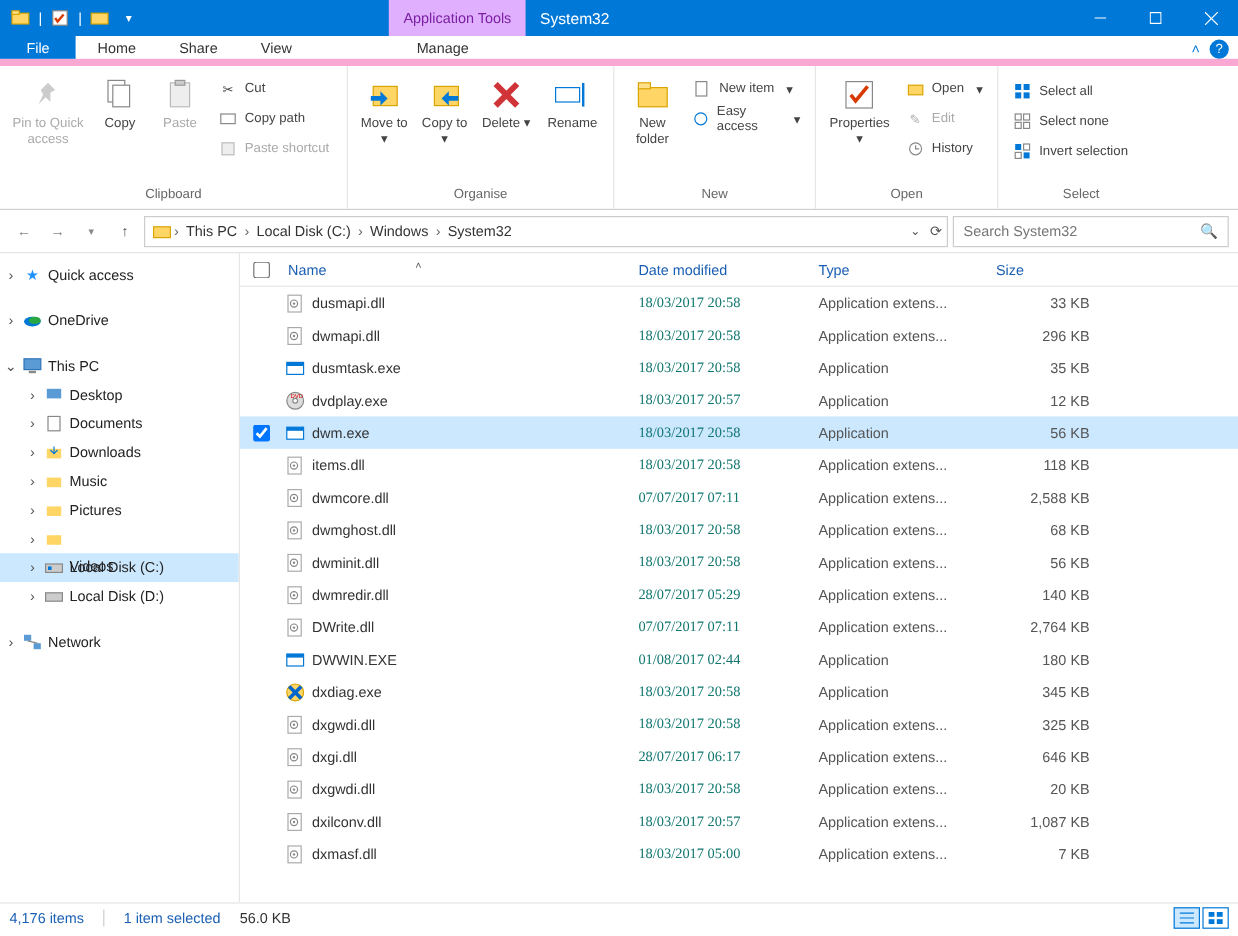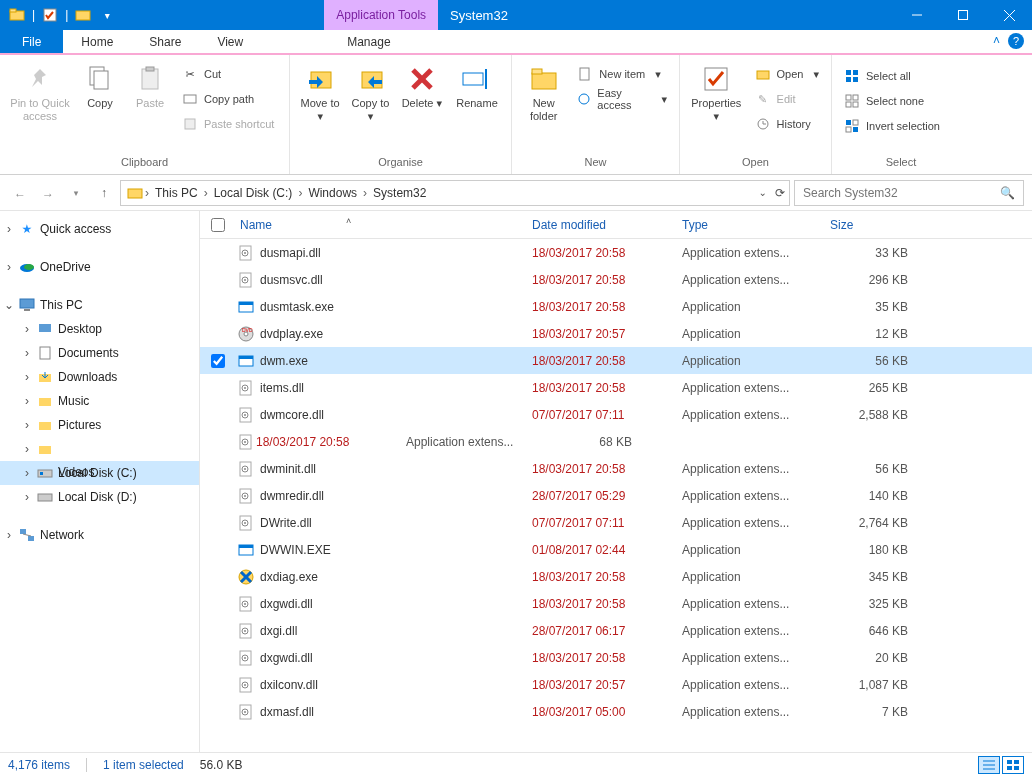--- a/index.html
+++ b/index.html
@@ -9,21 +9,21 @@
 .titlebar { height: 30px; background: #0078d7; display: flex; align-items: stretch; color: #fff; }
 .qat { display: flex; align-items: center; padding: 0 6px; gap: 2px; }
 .qat-item { width: 22px; height: 22px; display: flex; align-items: center; justify-content: center; }
 .qat-sep { color: #fff; margin: 0 2px; }
 .app-tools { background: #e0b0ff; color: #7a1fa0; padding: 4px 12px; font-size: 12px; display: flex; align-items: center; margin-left: 200px; }
 .title-text { flex: 1; display: flex; align-items: center; padding-left: 12px; font-size: 13px; color: #fff; }
 .win-controls { display: flex; }
 .win-btn { width: 46px; display: flex; align-items: center; justify-content: center; color: #fff; }
 
 
-.tabrow { height: 25px; background: #fff; display: flex; align-items: stretch; border-bottom: 2px solid #f9a8d4; position: relative; }
+.tabrow { height: 25px; background: #fff; display: flex; align-items: stretch; border-bottom: 6px solid #f9a8d4; position: relative; }
 .file-tab { background: #0078d7; color: #fff; padding: 0 22px; display: flex; align-items: center; font-size: 12px; }
 .rib-tab { padding: 0 18px; display: flex; align-items: center; color: #333; }
 .manage-tab { margin-left: 64px; padding: 0 22px; color: #333; display: flex; align-items: center; }
 .tabrow-right { position: absolute; right: 8px; top: 3px; display: flex; gap: 8px; align-items: center; }
 .help-circle { width: 16px; height: 16px; border-radius: 50%; background: #0078d7; color: #fff; font-size: 11px; display: flex; align-items: center; justify-content: center; }
 
 
 .ribbon { height: 120px; background: #fff; border-bottom: 1px solid #d0d0d0; display: flex; }
 .rib-group { border-right: 1px solid #e5e5e5; display: flex; flex-direction: column; padding: 4px 8px 2px; }
 .rib-group-body { flex: 1; display: flex; align-items: flex-start; gap: 6px; }
@@ -68,21 +68,21 @@
 .col-size { width: 100px; }
 .sort-ind { position: absolute; left: 110px; top: -2px; color: #555; font-size: 9px; }
 
 .rows { overflow-y: scroll; flex: 1; }
 .row { display: flex; height: 27px; align-items: center; font-size: 12px; color: #333; }
 .row.selected { background: #cce8ff; }
 .row .cell-check { width: 36px; display: flex; justify-content: center; }
 .row .cell-check input { width: 14px; height: 14px; }
 .row .cell-icon { width: 20px; display: flex; align-items: center; justify-content: center; }
 .row .cell-name { width: 276px; padding-left: 4px; }
-.row .cell-date { width: 150px; color: #b91c1c; }
+.row .cell-date { width: 150px; color: #0f766e; font-family: Liberation Serif, serif; }
 .row .cell-type { width: 148px; color: #555; white-space: nowrap; overflow: hidden; text-overflow: ellipsis; }
 .row .cell-size { width: 86px; color: #555; text-align: right; padding-right: 8px; }
 
 
 .status { height: 24px; border-top: 1px solid #e5e5e5; display: flex; align-items: center; font-size: 12px; color: #1a5fb4; padding: 0 8px; gap: 16px; }
 .status .sep { width: 1px; height: 14px; background: #ccc; }
 .status-right { margin-left: auto; display: flex; gap: 2px; }
 .view-toggle { width: 22px; height: 18px; border: 1px solid #0078d7; display: flex; align-items: center; justify-content: center; }
 .view-toggle.active { background: #cce8ff; }
 
@@ -538,21 +538,21 @@
         </div>
         <div class="row">
           <div class="cell-check"></div>
           <div class="cell-icon">
             <svg width="16" height="16">
               <rect x="2" y="1" width="11" height="14" fill="#fff" stroke="#aaa"></rect>
               <circle cx="7" cy="8" r="3" fill="none" stroke="#888"></circle>
               <circle cx="7" cy="8" r="1" fill="#888"></circle>
             </svg>
           </div>
-          <div class="cell-name">dusmsvc.dll</div>
+          <div class="cell-name">dwmapi.dll</div>
           <div class="cell-date">18/03/2017 20:58</div>
           <div class="cell-type">Application extens...</div>
           <div class="cell-size">296 KB</div>
         </div>
         <div class="row">
           <div class="cell-check"></div>
           <div class="cell-icon">
             <svg width="16" height="16">
               <rect x="1" y="3" width="14" height="10" fill="#fff" stroke="#0078d7"></rect>
               <rect x="1" y="3" width="14" height="3" fill="#0078d7"></rect>
@@ -597,21 +597,21 @@
           <div class="cell-icon">
             <svg width="16" height="16">
               <rect x="2" y="1" width="11" height="14" fill="#fff" stroke="#aaa"></rect>
               <circle cx="7" cy="8" r="3" fill="none" stroke="#888"></circle>
               <circle cx="7" cy="8" r="1" fill="#888"></circle>
             </svg>
           </div>
           <div class="cell-name">items.dll</div>
           <div class="cell-date">18/03/2017 20:58</div>
           <div class="cell-type">Application extens...</div>
-          <div class="cell-size">265 KB</div>
+          <div class="cell-size">118 KB</div>
         </div>
         <div class="row">
           <div class="cell-check"></div>
           <div class="cell-icon">
             <svg width="16" height="16">
               <rect x="2" y="1" width="11" height="14" fill="#fff" stroke="#aaa"></rect>
               <circle cx="7" cy="8" r="3" fill="none" stroke="#888"></circle>
               <circle cx="7" cy="8" r="1" fill="#888"></circle>
             </svg>
           </div>
@@ -622,20 +622,21 @@
         </div>
         <div class="row">
           <div class="cell-check"></div>
           <div class="cell-icon">
             <svg width="16" height="16">
               <rect x="2" y="1" width="11" height="14" fill="#fff" stroke="#aaa"></rect>
               <circle cx="7" cy="8" r="3" fill="none" stroke="#888"></circle>
               <circle cx="7" cy="8" r="1" fill="#888"></circle>
             </svg>
           </div>
+          <div class="cell-name">dwmghost.dll</div>
           <div class="cell-date">18/03/2017 20:58</div>
           <div class="cell-type">Application extens...</div>
           <div class="cell-size">68 KB</div>
         </div>
         <div class="row">
           <div class="cell-check"></div>
           <div class="cell-icon">
             <svg width="16" height="16">
               <rect x="2" y="1" width="11" height="14" fill="#fff" stroke="#aaa"></rect>
               <circle cx="7" cy="8" r="3" fill="none" stroke="#888"></circle>

